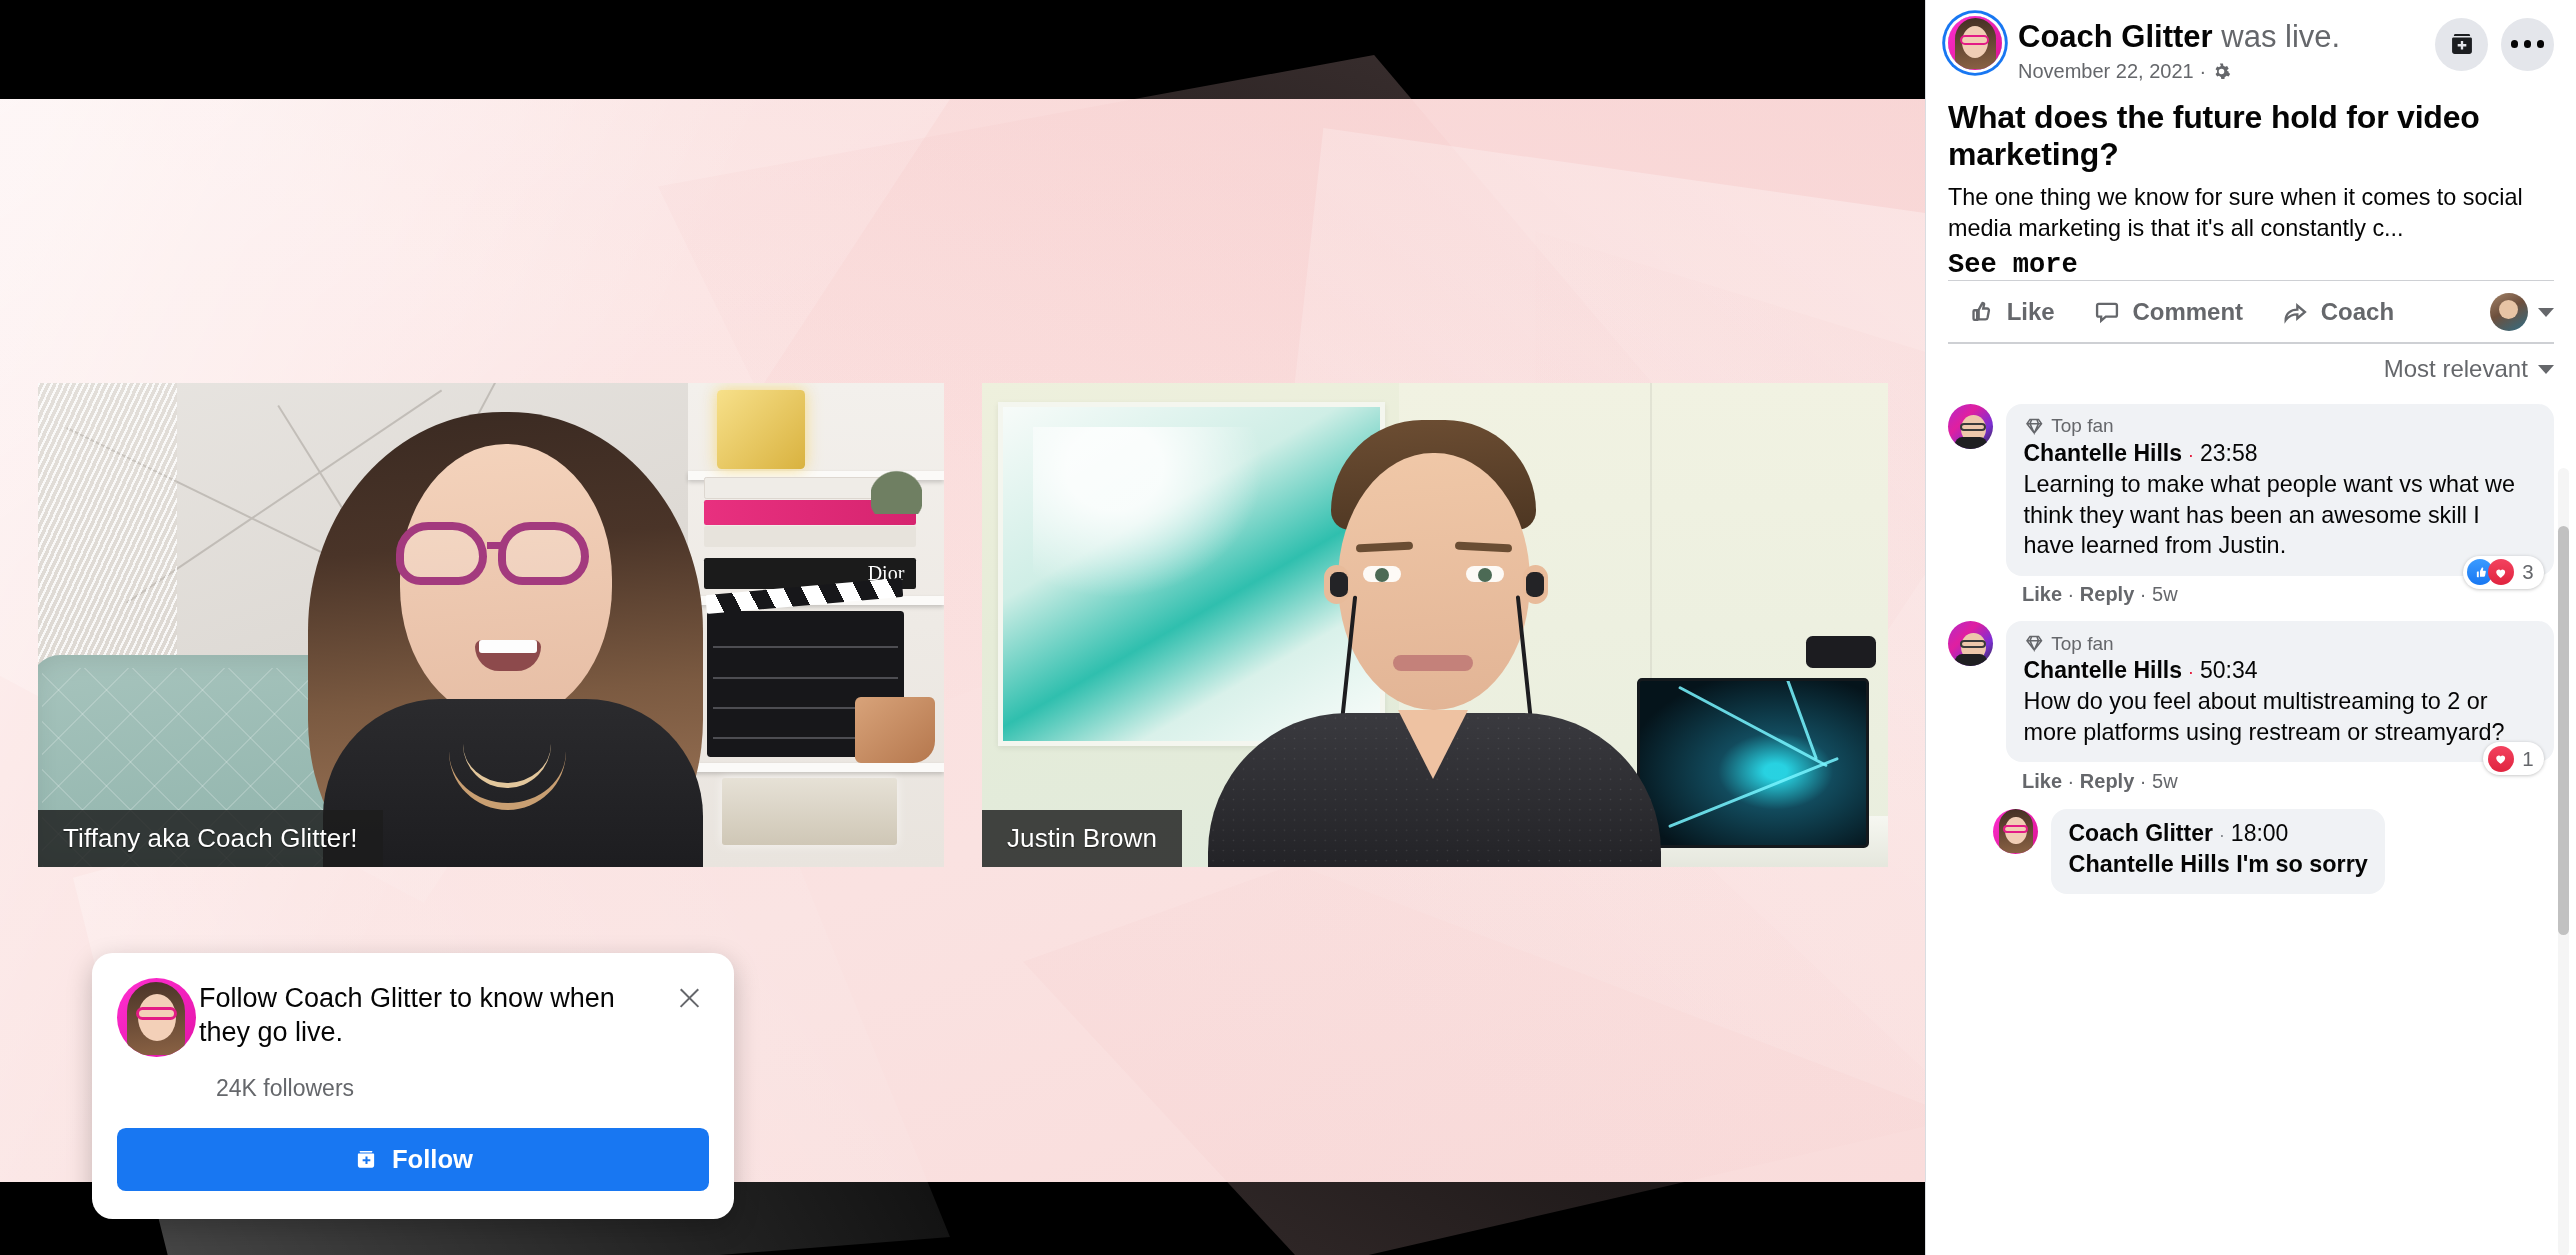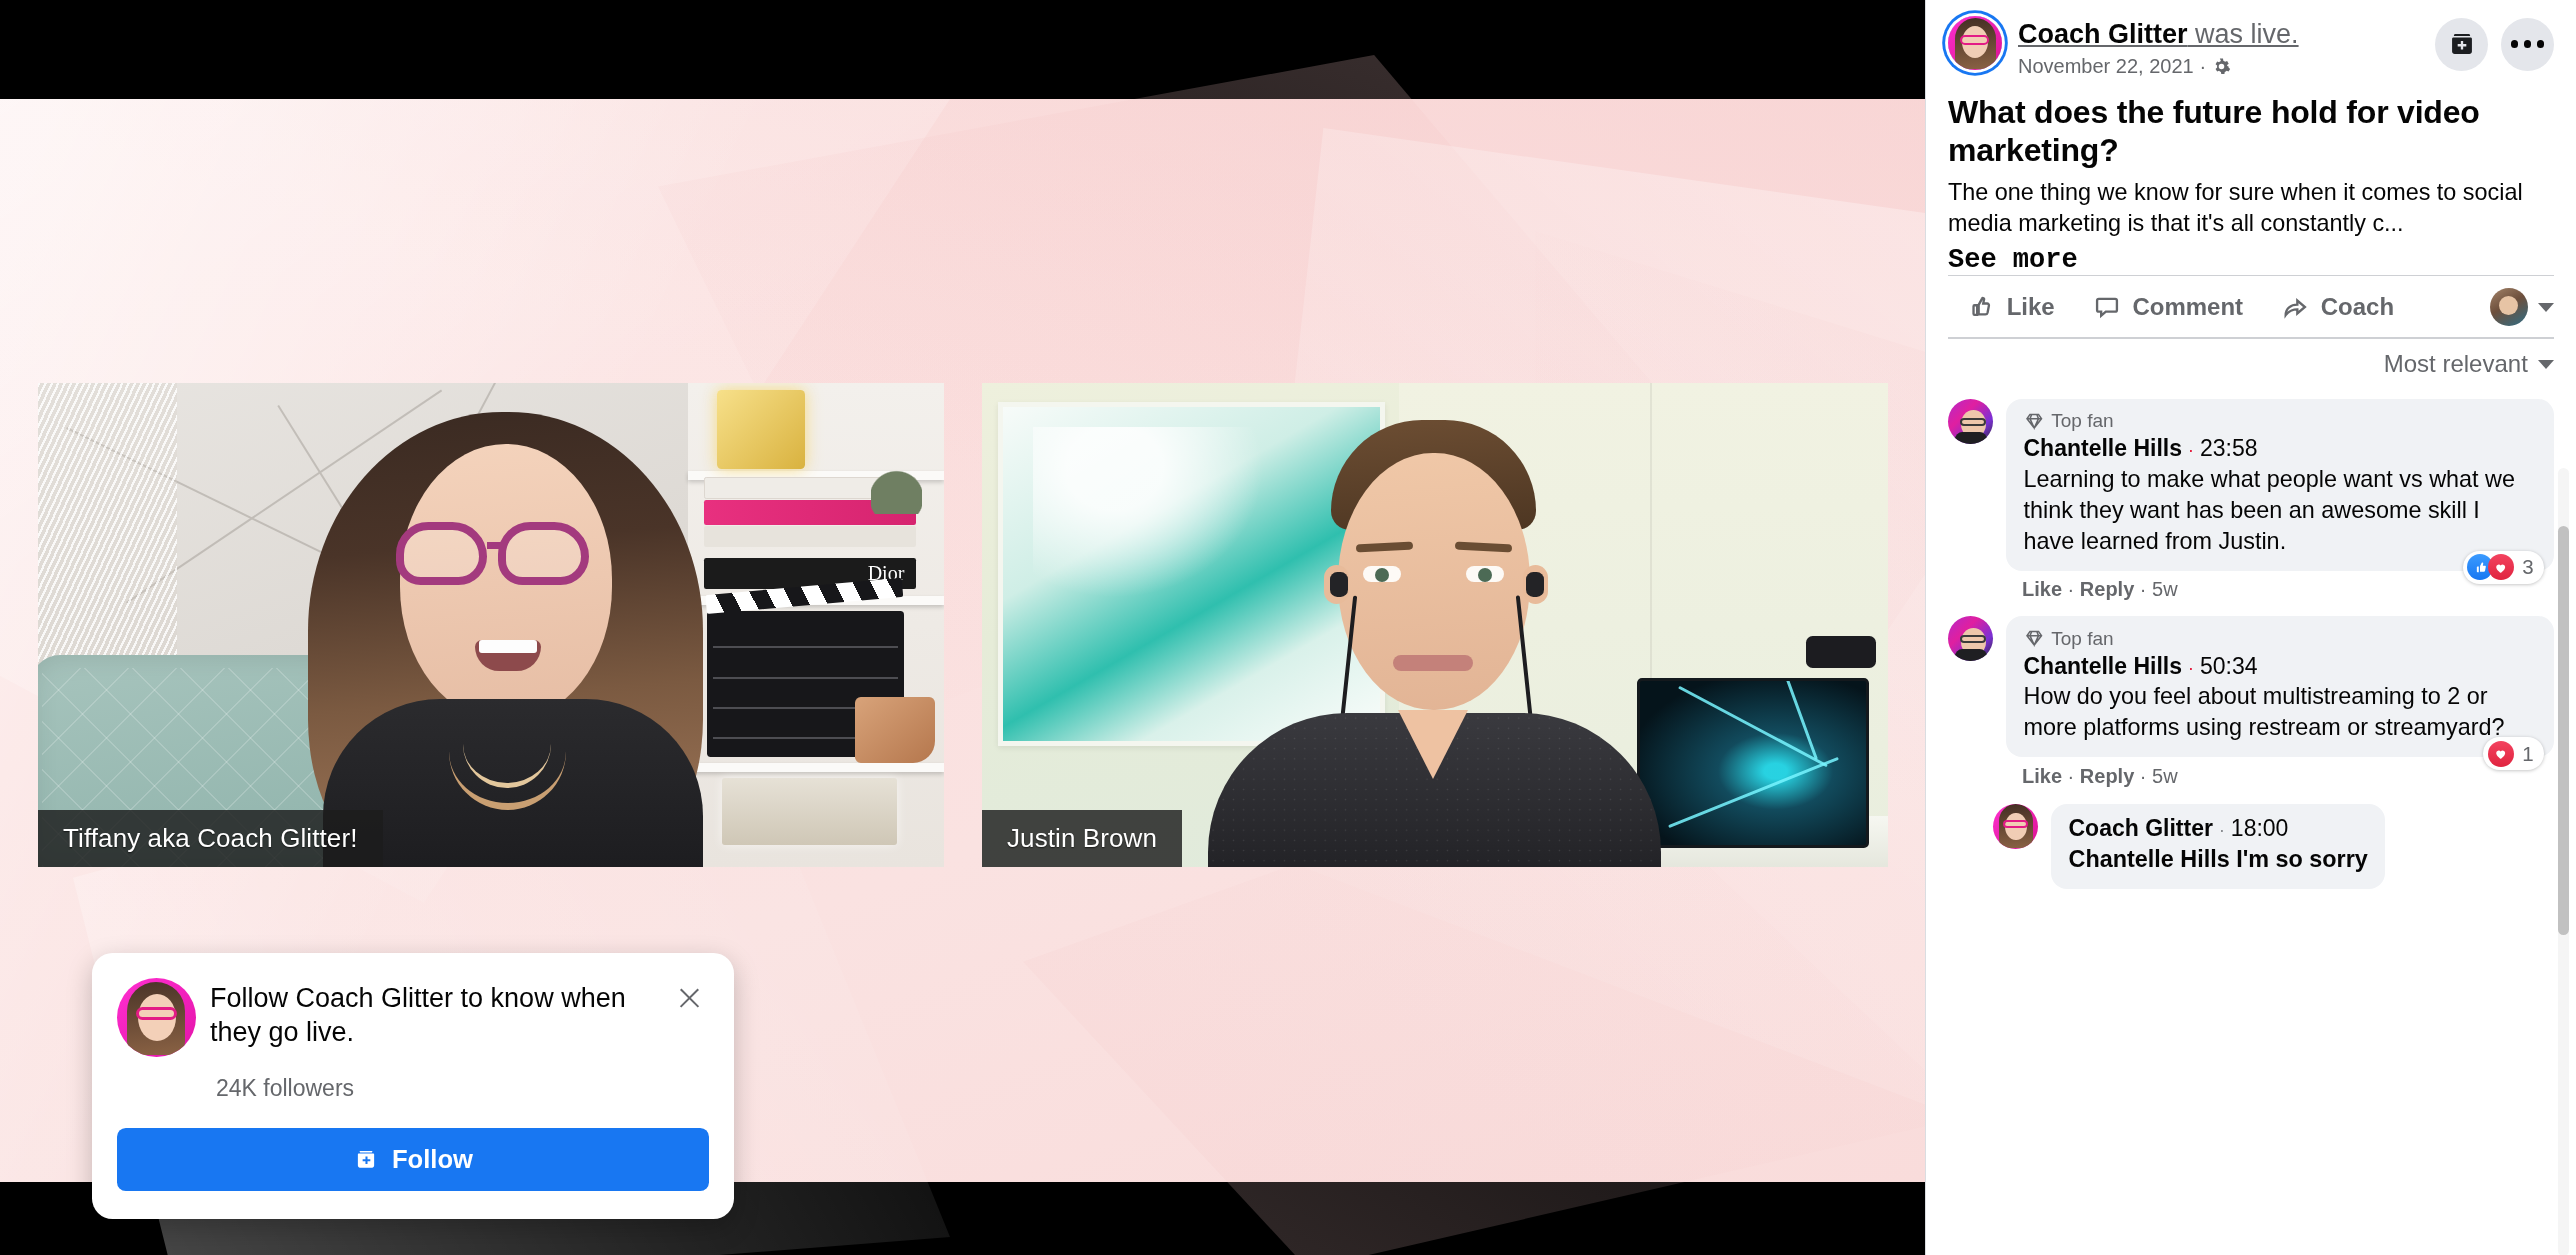--- a/index.html
+++ b/index.html
@@ -165,21 +165,21 @@
   .person-r .body { position:absolute; left:7.3px; bottom:0; width:453px; height:154px;
      background:linear-gradient(180deg,#3a3a3f,#232327); border-radius:139px 139px 0 0; }
   .person-r .body::after{content:"";position:absolute;inset:0;border-radius:139px 139px 0 0;
      background:radial-gradient(rgba(255,255,255,.22) 0.7px, transparent 1px) 0 0/10.2px 10.2px;opacity:.5;}
   .person-r .vneck { position:absolute; left:197px; bottom:88px; width:70px; height:69px;
      background:#eec2a2; clip-path:polygon(0 0, 100% 0, 50% 100%); }
 
   
   .follow-card { position:absolute; left:92px; top:953px; width:642px;
     background:#fff; border-radius:20.5px; box-shadow:0 8.8px 26px rgba(0,0,0,.22); padding:25px 25px 28px; }
-  .fc-top { display:flex; align-items:flex-start; gap:14px; }
+  .fc-top { display:flex; align-items:flex-start; gap:3px; }
   .fc-ava { width:79px; height:79px; border-radius:50%; flex:none; overflow:hidden;
     background:linear-gradient(140deg,#ff2fd0,#e313a8); position:relative; }
   .fc-ava .h { position:absolute; left:10.2px; top:4.4px; width:58px; height:73px;
     background:linear-gradient(175deg,#4a3428,#8a6244); border-radius:31px 31px 14.6px 14.6px; }
   .fc-ava .f { position:absolute; left:20.5px; top:16px; width:38px; height:47px;
     background:#f3d0b8; border-radius:19px/23.4px; }
   .fc-ava .g { position:absolute; left:19px; top:29px; width:41px; height:13px;
     border:3.7px solid #e31b86; border-radius:8.8px; }
   .fc-text { font-size:27px; line-height:1.26; color:#050505; font-weight:400; flex:1; padding-top:2.9px; }
   .fc-close { width:39px; height:39px; flex:none; position:relative; cursor:pointer; }
@@ -199,21 +199,21 @@
   .ph-ava { width:54px; height:54px; border-radius:50%; flex:none; position:relative;
     background:linear-gradient(140deg,#ff2fd0,#d9138f);
     box-shadow:0 0 0 2.9px #fff, 0 0 0 5.8px #1877f2; overflow:hidden; }
   .ph-ava .h { position:absolute; left:6.6px; top:1.5px; width:41px; height:51px;
     background:linear-gradient(175deg,#432e23,#8a6244); border-radius:22px 22px 10.2px 10.2px; }
   .ph-ava .f { position:absolute; left:14px; top:10.2px; width:26px; height:32px;
     background:#f1cdb5; border-radius:13px/16px; }
   .ph-ava .g { position:absolute; left:12.4px; top:19px; width:29px; height:9.5px;
     border:2.9px solid #e31b86; border-radius:6.6px; }
   .ph-meta { flex:1; padding-top:1.5px; }
-  .ph-line1 { font-size:27px; line-height:1.22; color:#65676b;text-decoration:underline; }
+  .ph-line1 { font-size:31px; line-height:1.22; color:#65676b; }
   .ph-line1 b { color:#050505; font-weight:700; }
   .ph-line2 { font-size:20px; color:#65676b; margin-top:4.4px; display:flex; align-items:center; gap:5.8px; }
   .ph-actions { display:flex; gap:13px; padding-top:1.5px; }
   .circ-btn { width:53px; height:53px; border-radius:50%; background:#e4e6eb;
     display:flex; align-items:center; justify-content:center; cursor:pointer; }
   .circ-btn svg { width:28px; height:28px; }
   .dots { display:flex; gap:5.8px; }
   .dots i { width:7.3px; height:7.3px; border-radius:50%; background:#050505; display:block; }
 
   .post-title { font-size:32px; font-weight:700; line-height:1.18; color:#050505; margin-top:16px; letter-spacing:-0.2px; }

